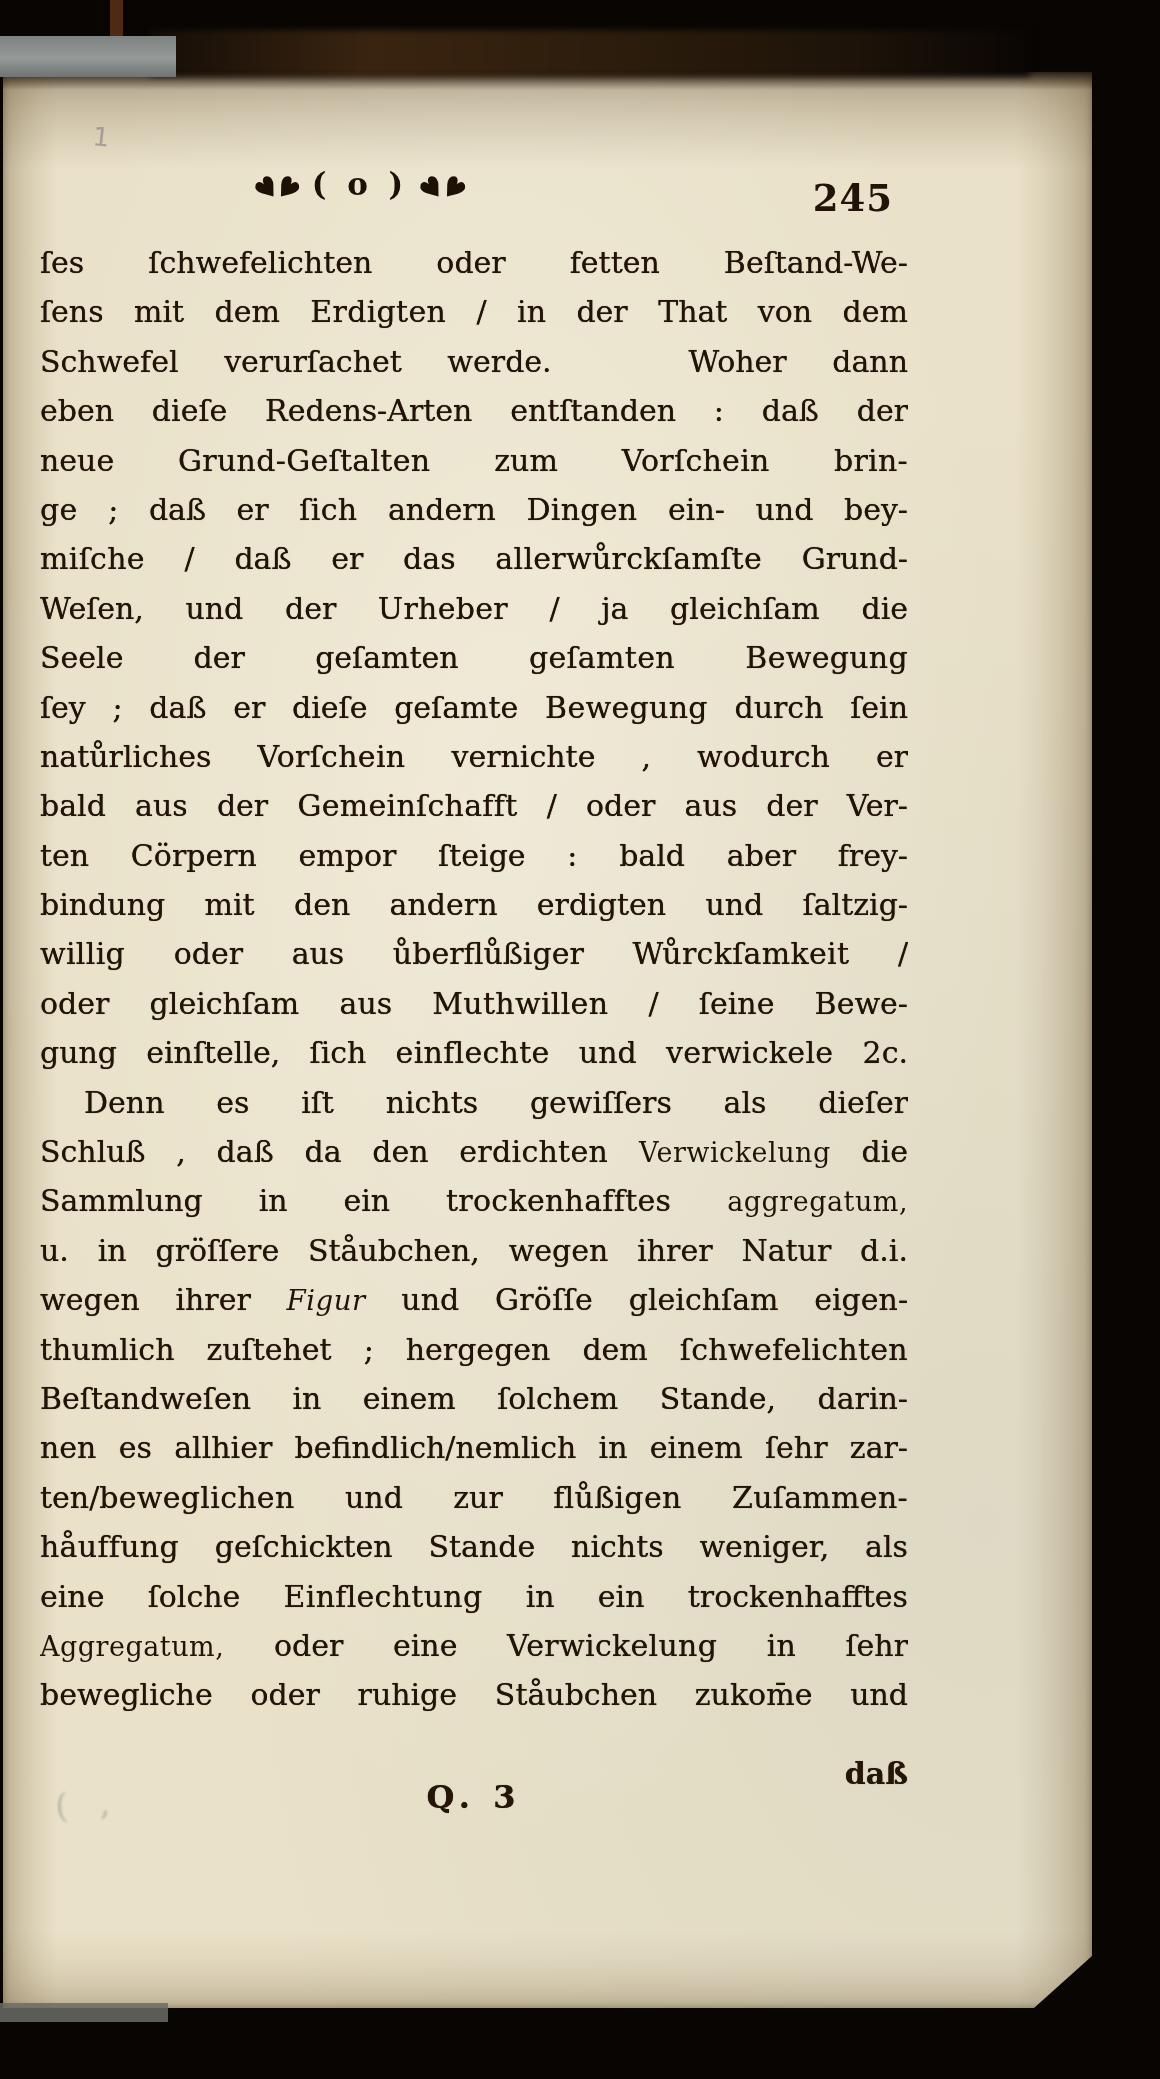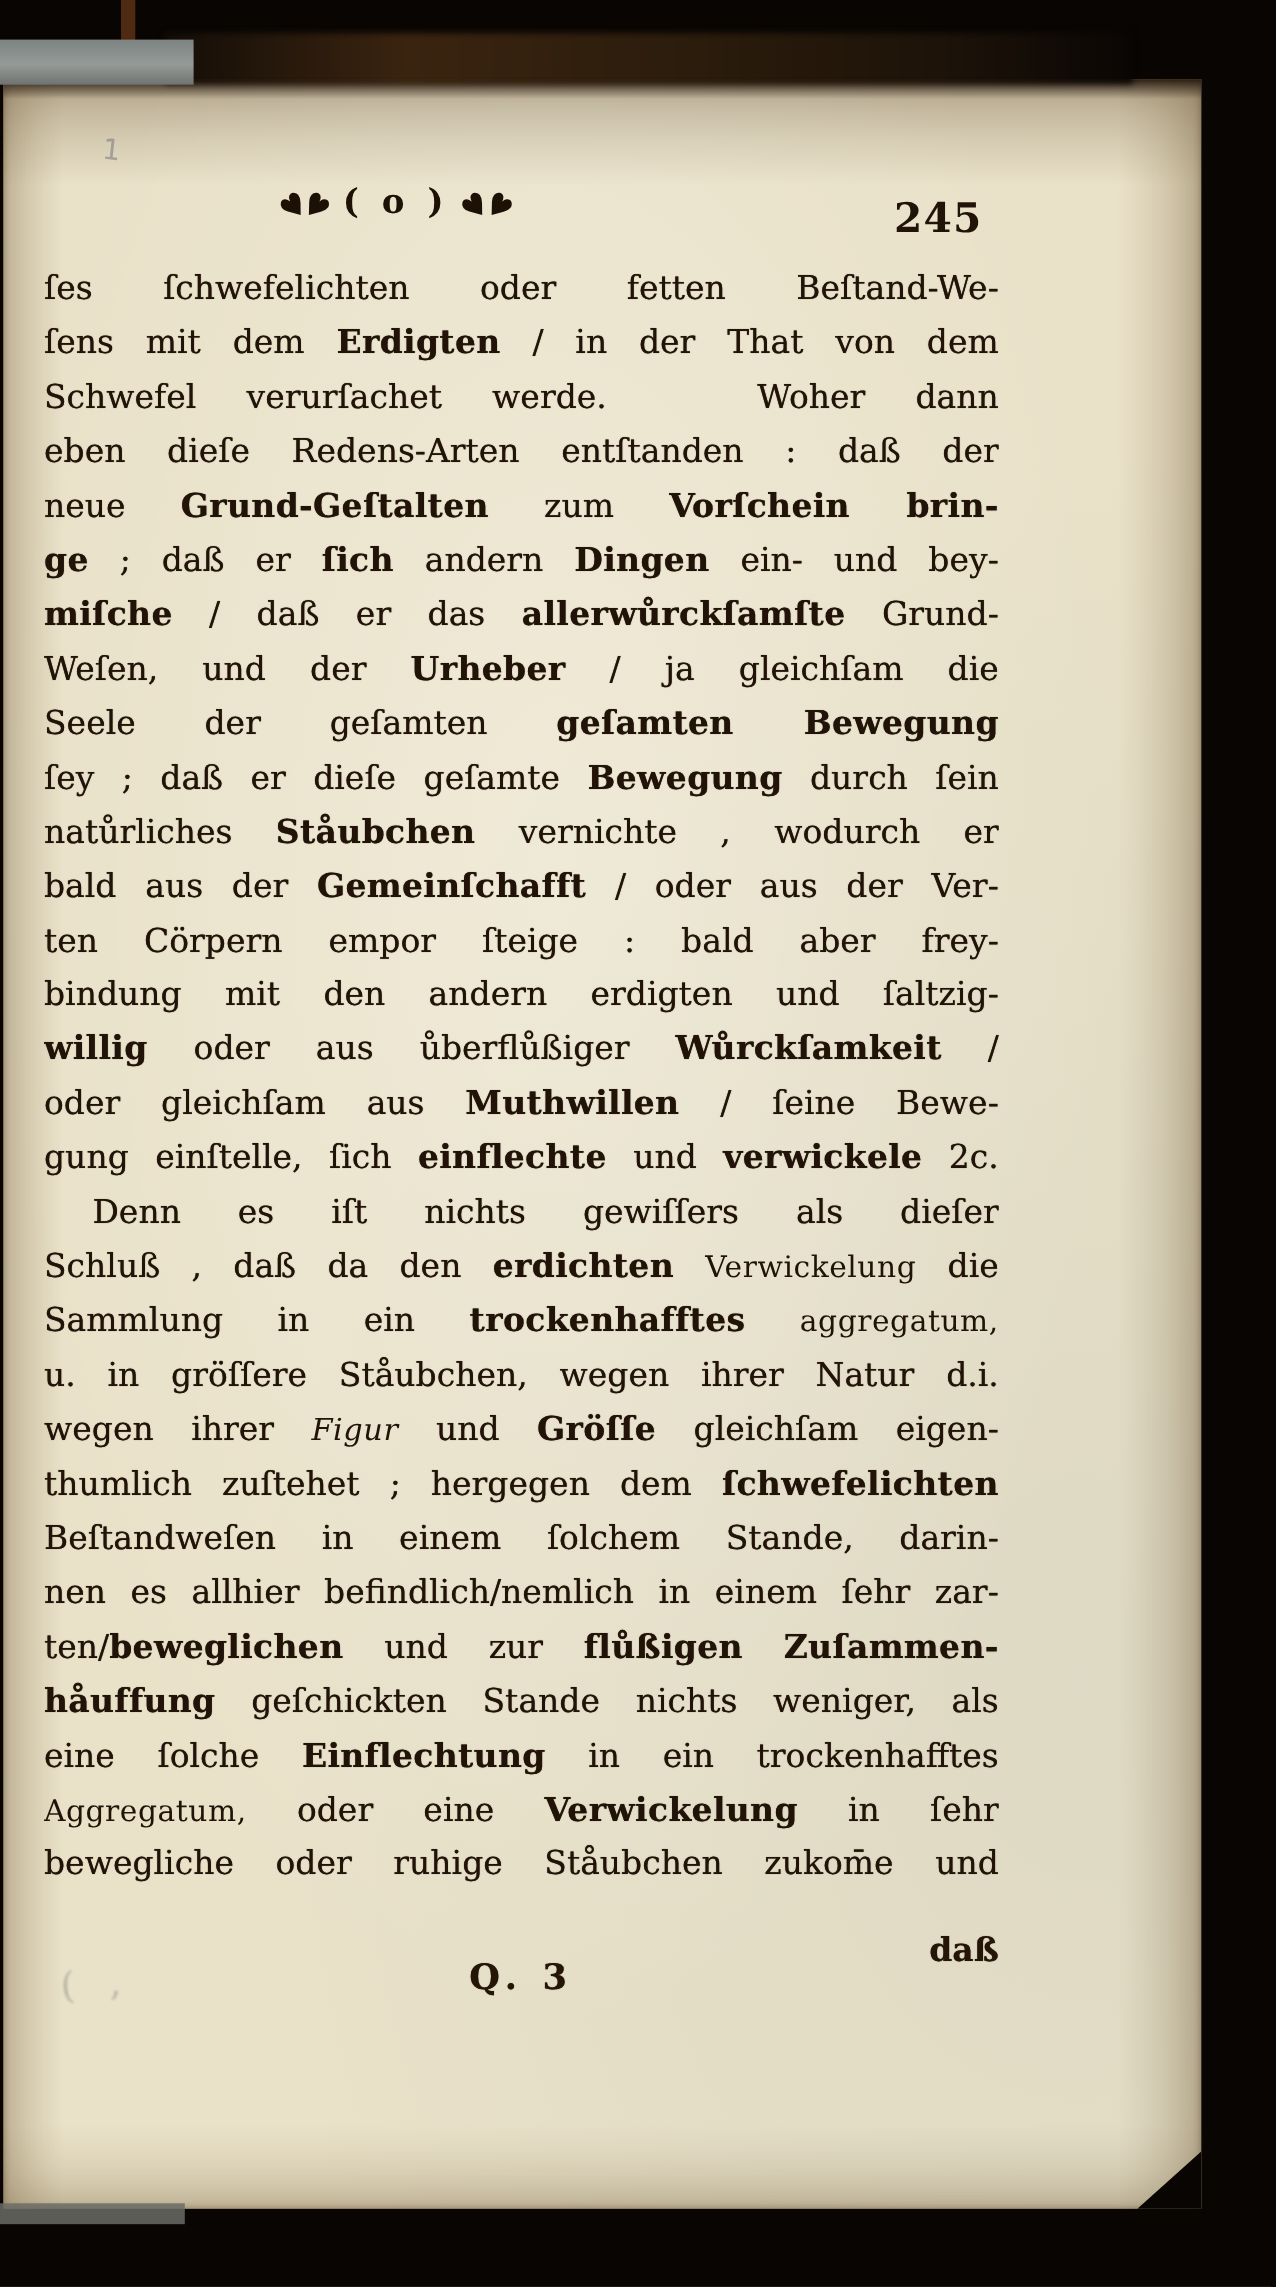--- a/index.html
+++ b/index.html
@@ -89,21 +89,21 @@
   }
   .line{
     box-sizing:border-box;
     width:868px;height:49.4px;line-height:49.4px;
     font-size:30px;color:#211307;
     text-shadow:0 0 0.7px rgba(33,19,7,0.85);
     text-align:justify;text-align-last:justify;
     overflow:hidden;white-space:nowrap;
   }
   .line.indent{padding-left:44px;}
-  .seg-em{font-weight:700;letter-spacing:0.3px;}
+  .seg-em{font-weight:400;letter-spacing:0.3px;}
   .seg-la{font-weight:400;font-size:0.90em;letter-spacing:0.5px;text-shadow:none;}
   .seg-li{font-weight:400;font-style:italic;font-size:0.92em;letter-spacing:0.5px;text-shadow:none;}
   
   .catchword{
     position:absolute;left:37px;top:1684px;width:868px;
     text-align:right;font-size:30px;font-weight:700;color:#241507;
     text-shadow:0 0 0.7px rgba(33,19,7,0.85);
   }
   .signature{
     position:absolute;left:37px;top:1706px;width:868px;
@@ -137,21 +137,21 @@
       <div class="line"><span class="seg-fr">ſes ſchwefelichten oder fetten Beſtand-We-</span></div>
       <div class="line"><span class="seg-fr">ſens mit dem </span><span class="seg-em">Erdigten</span><span class="seg-fr"> / in der That von dem</span></div>
       <div class="line"><span class="seg-fr">Schwefel verurſachet werde.&nbsp;&nbsp; Woher dann</span></div>
       <div class="line"><span class="seg-fr">eben dieſe Redens-Arten entſtanden : daß der</span></div>
       <div class="line"><span class="seg-fr">neue </span><span class="seg-em">Grund-Geſtalten</span><span class="seg-fr"> zum </span><span class="seg-em">Vorſchein brin-</span></div>
       <div class="line"><span class="seg-em">ge</span><span class="seg-fr"> ; daß er </span><span class="seg-em">ſich</span><span class="seg-fr"> andern </span><span class="seg-em">Dingen</span><span class="seg-fr"> ein- und bey-</span></div>
       <div class="line"><span class="seg-em">miſche</span><span class="seg-fr"> / daß er das </span><span class="seg-em">allerwůrckſamſte</span><span class="seg-fr"> Grund-</span></div>
       <div class="line"><span class="seg-fr">Weſen, und der </span><span class="seg-em">Urheber</span><span class="seg-fr"> / ja gleichſam die</span></div>
       <div class="line"><span class="seg-fr">Seele der geſamten </span><span class="seg-em">geſamten Bewegung</span></div>
       <div class="line"><span class="seg-fr">ſey ; daß er dieſe geſamte </span><span class="seg-em">Bewegung</span><span class="seg-fr"> durch ſein</span></div>
-      <div class="line"><span class="seg-fr">natůrliches </span><span class="seg-em">Ståubchen</span><span class="seg-fr"> vernichte , wodurch er</span></div>
+      <div class="line"><span class="seg-fr">natůrliches </span><span class="seg-em">Vorſchein</span><span class="seg-fr"> vernichte , wodurch er</span></div>
       <div class="line"><span class="seg-fr">bald aus der </span><span class="seg-em">Gemeinſchafft</span><span class="seg-fr"> / oder aus der Ver-</span></div>
       <div class="line"><span class="seg-fr">ten Cörpern empor ſteige : bald aber frey-</span></div>
       <div class="line"><span class="seg-fr">bindung mit den andern erdigten und ſaltzig-</span></div>
       <div class="line"><span class="seg-em">willig</span><span class="seg-fr"> oder aus ůberflůßiger </span><span class="seg-em">Wůrckſamkeit</span><span class="seg-fr"> /</span></div>
       <div class="line"><span class="seg-fr">oder gleichſam aus </span><span class="seg-em">Muthwillen</span><span class="seg-fr"> / ſeine Bewe-</span></div>
       <div class="line"><span class="seg-fr">gung einſtelle, ſich </span><span class="seg-em">einflechte</span><span class="seg-fr"> und </span><span class="seg-em">verwickele</span><span class="seg-fr"> 2c.</span></div>
       <div class="line indent"><span class="seg-fr">Denn es iſt nichts gewiſſers als dieſer</span></div>
       <div class="line"><span class="seg-fr">Schluß , daß da den </span><span class="seg-em">erdichten</span><span class="seg-fr"> </span><span class="seg-la">Verwickelung</span><span class="seg-fr"> die</span></div>
       <div class="line"><span class="seg-fr">Sammlung in ein </span><span class="seg-em">trockenhafftes</span><span class="seg-fr"> </span><span class="seg-la">aggregatum,</span></div>
       <div class="line"><span class="seg-fr">u. in gröſſere Ståubchen, wegen ihrer Natur d.i.</span></div>

